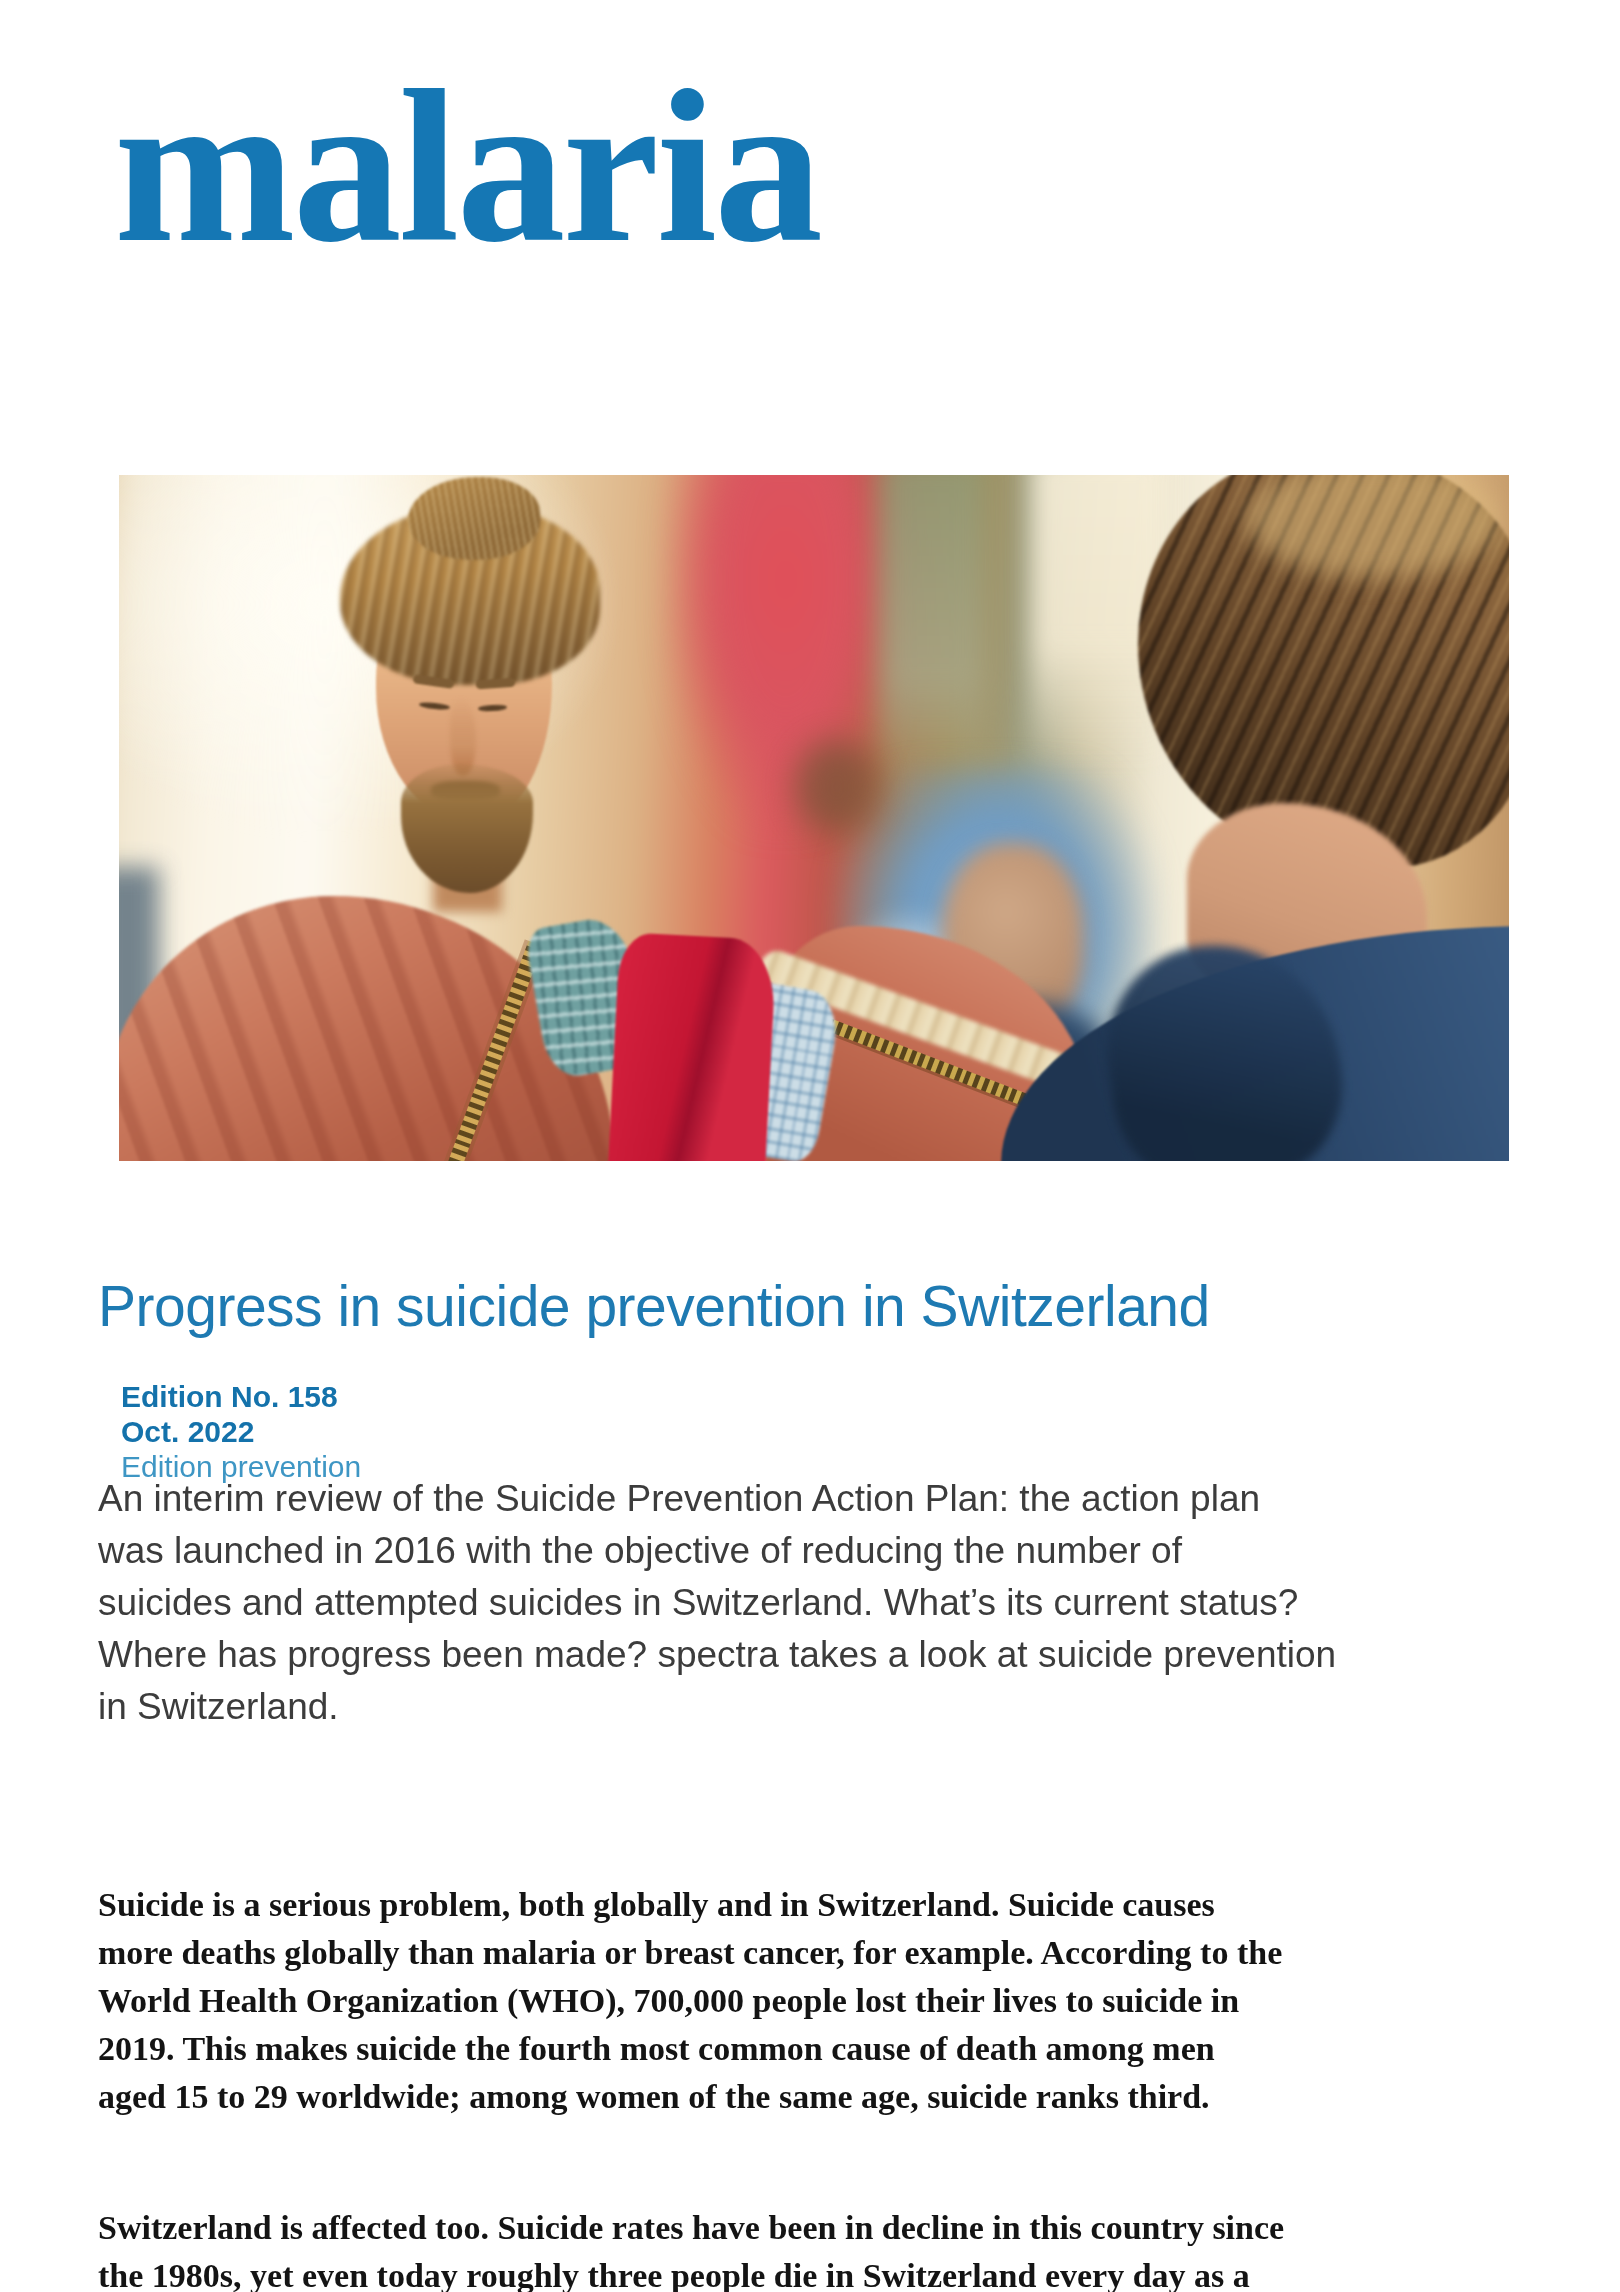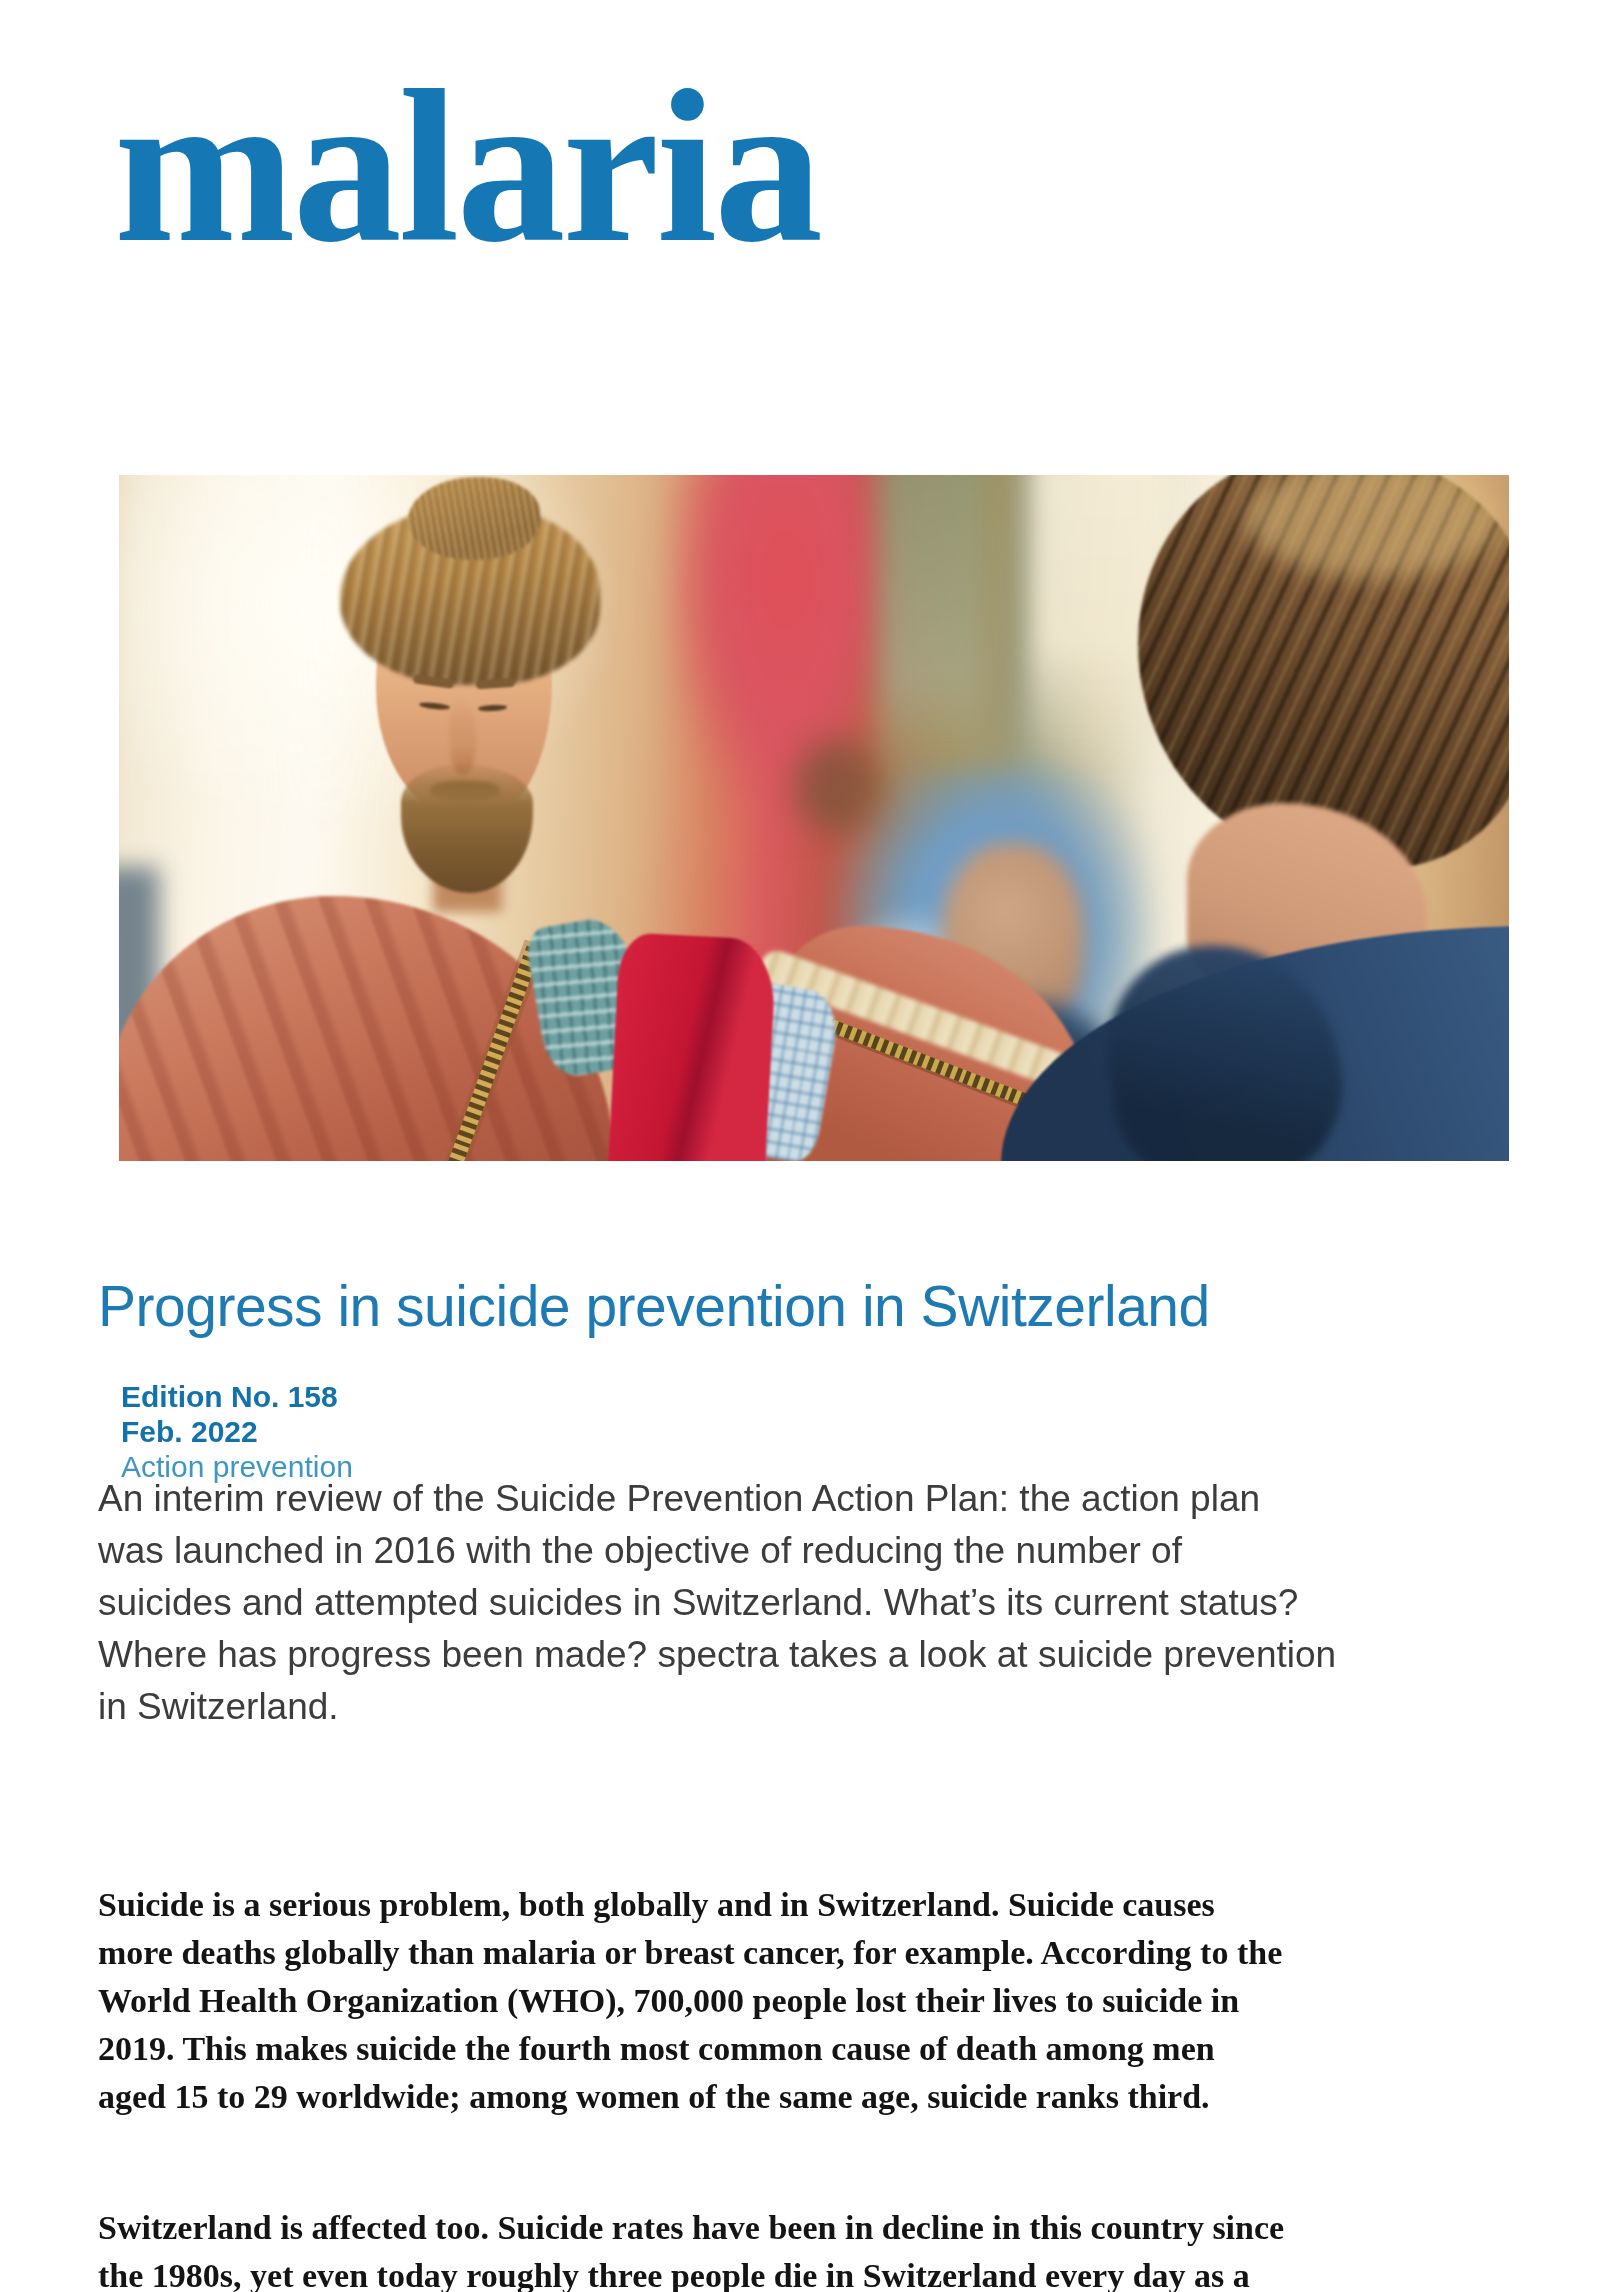--- a/index.html
+++ b/index.html
@@ -204,22 +204,22 @@
   <div class="ph m2-hairlight"></div>
   <div class="ph m2-neck"></div>
   <div class="ph m2-jacket"></div>
   <div class="ph m2-hood"></div>
 </div>
 
 <h1 class="abs headline" style="margin:0;">Progress in suicide prevention in Switzerland</h1>
 
 <div class="abs meta">
   <div class="edition">Edition No. 158</div>
-  <div class="date">Feb. 2022</div>
-  <div class="category">Action prevention</div>
+  <div class="date">Oct. 2022</div>
+  <div class="category">Edition prevention</div>
 </div>
 
 <div class="abs lead">An interim review of the Suicide Prevention Action Plan: the action plan
 was launched in 2016 with the objective of reducing the number of
 suicides and attempted suicides in Switzerland. What’s its current status?
 Where has progress been made? spectra takes a look at suicide prevention
 in Switzerland.</div>
 
 <div class="abs bodytext">
   <p>Suicide is a serious problem, both globally and in Switzerland. Suicide causes

